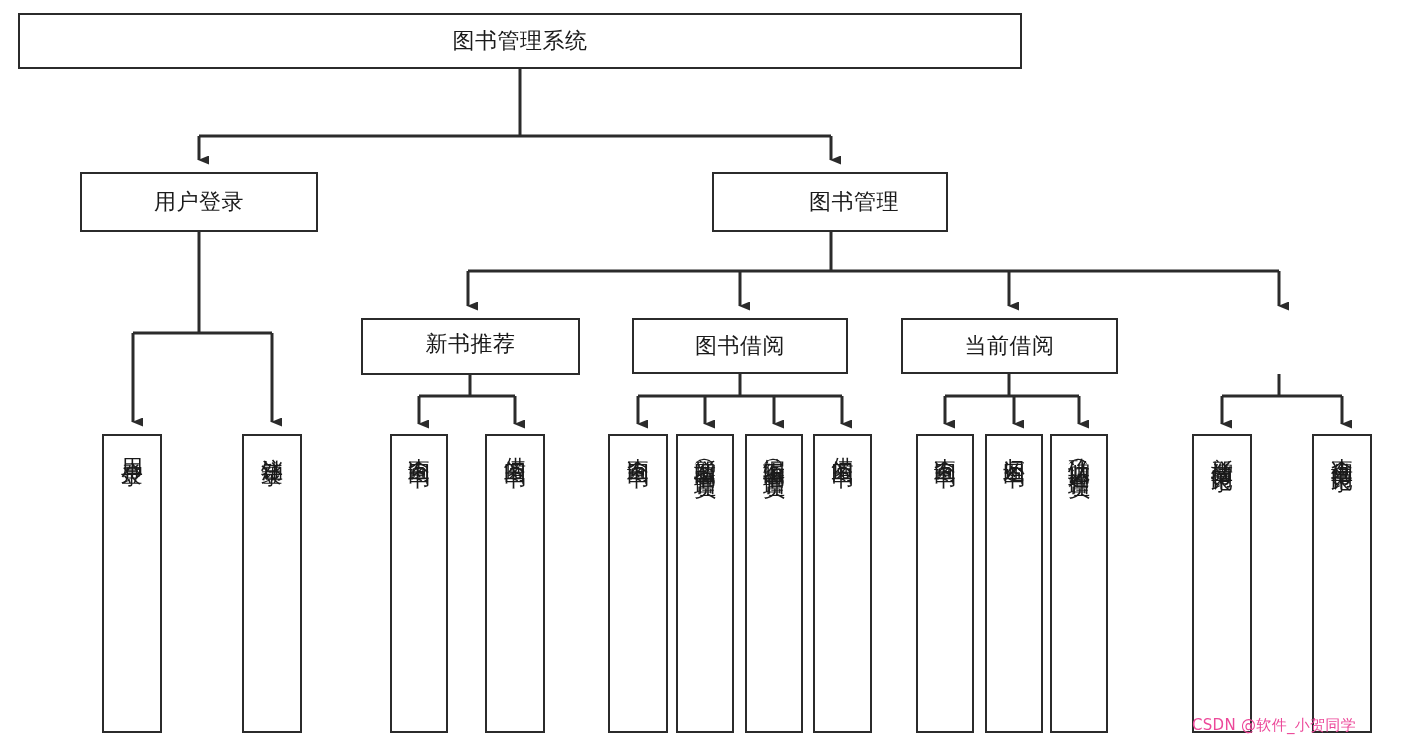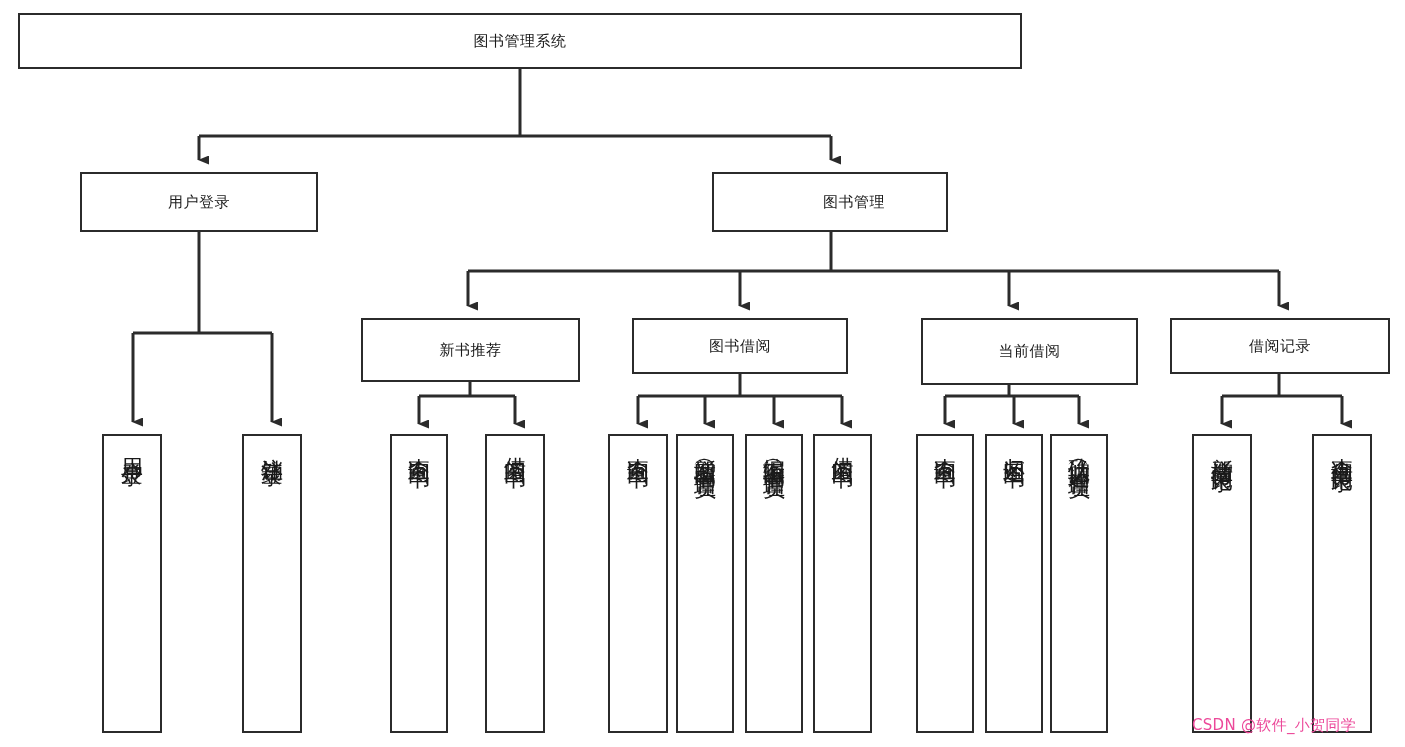--- a/index.html
+++ b/index.html
@@ -39,21 +39,21 @@
   }
   .node .label {
     display: block;
     text-align: center;
     line-height: 1.12;
     letter-spacing: 0.5px;
   }
   
   .node.horiz .label {
     writing-mode: horizontal-tb;
-    font-size: 15px;
+    font-size: 22px;
   }
   
   .node.vert {
     align-items: flex-start;
     padding-top: 4px;
   }
   .node.vert .label {
     writing-mode: vertical-rl;
     text-orientation: upright;
     font-size: 22px;
@@ -131,31 +131,28 @@
     <span class="label">图书管理系统</span>
   </div>
 
   <div class="node horiz" style="left:80px; top:172px; width:238px; height:60px;">
     <span class="label">用户登录</span>
   </div>
   <div class="node horiz" style="left:712px; top:172px; width:236px; height:60px;padding-left:48px;">
     <span class="label">图书管理</span>
   </div>
 
-  <div class="node horiz" style="left:361px; top:318px; width:219px; height:64px;">
+  <div class="node horiz" style="left:361px; top:318px; width:219px; height:57px;font-family:Liberation Mono, monospace;">
     <span class="label">新书推荐</span>
   </div>
   <div class="node horiz" style="left:632px; top:318px; width:216px; height:56px;">
     <span class="label">图书借阅</span>
   </div>
-  <div class="node horiz" style="left:901px; top:318px; width:217px; height:67px;margin-left:20px;">
+  <div class="node horiz" style="left:901px; top:318px; width:217px; height:56px;">
     <span class="label">当前借阅</span>
-  </div>
-  <div class="node horiz" style="left:1170px; top:318px; width:220px; height:56px;">
-    <span class="label">借阅记录</span>
   </div>
 
   <div class="node vert" style="left:102px; top:434px; width:60px; height:299px;">
     <span class="label">用户登录</span>
   </div>
   <div class="node vert" style="left:242px; top:434px; width:60px; height:299px;">
     <span class="label">注销登录</span>
   </div>
   <div class="node vert" style="left:390px; top:434px; width:58px; height:299px;">
     <span class="label">查询图书</span>

